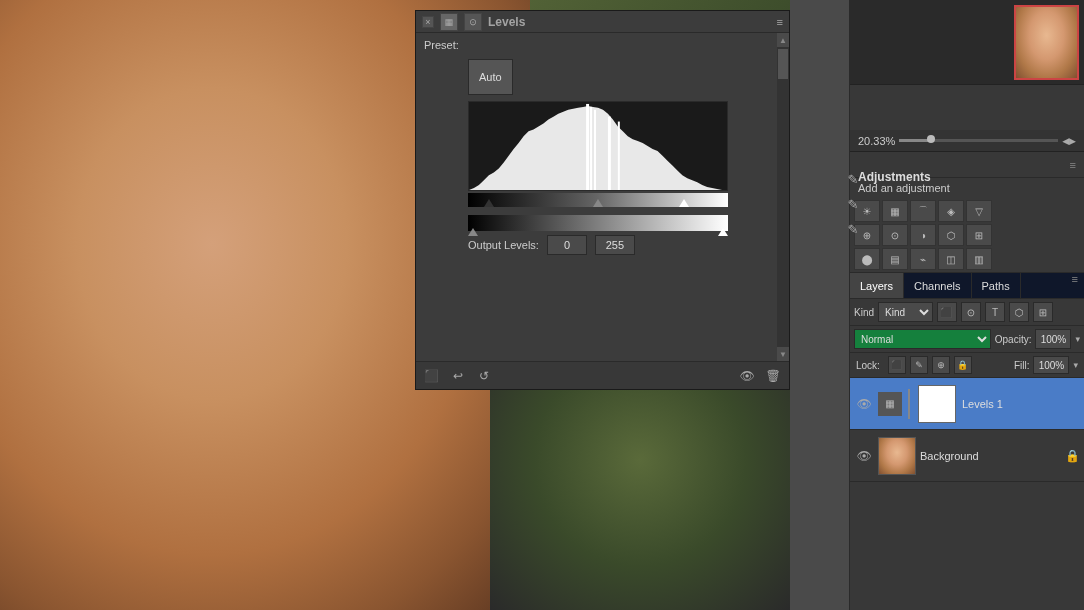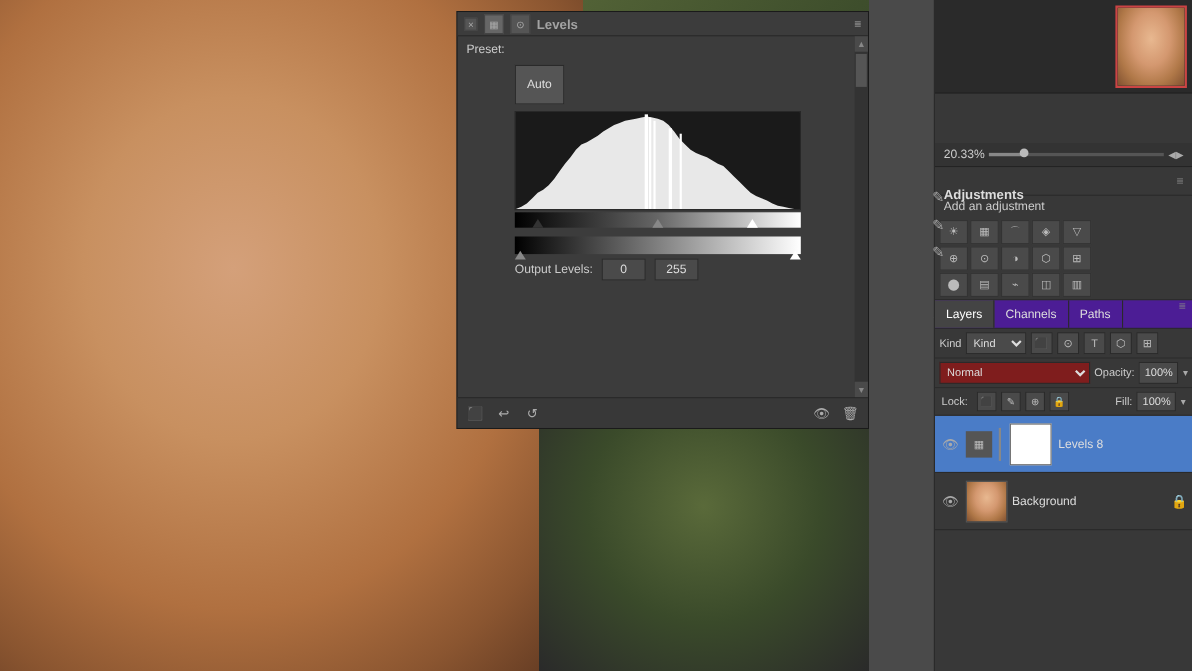--- a/index.html
+++ b/index.html
@@ -403,21 +403,21 @@
     .layers-panel {
       flex: 1;
       display: flex;
       flex-direction: column;
       border-top: 1px solid #2a2a2a;
     }
 
     .layers-header {
       display: flex;
       align-items: flex-start;
-      background: #4c1d95;
+      background: #0f172a;
       height: 26px;
       border-bottom: 1px solid #2a2a2a;
     }
 
     .layers-tab {
       padding: 0 10px;
       height: 100%;
       display: flex;
       align-items: center;
       color: #ddd;
@@ -460,21 +460,21 @@
       display: flex;
       align-items: center;
       justify-content: center;
       cursor: pointer;
       color: #bbb;
       font-size: 10px;
     }
 
     .blend-mode-select {
       height: 20px;
-      background: #7f1d1d;
+      background: #15803d;
       border: 1px solid #2a2a2a;
       color: #ddd;
       font-size: 10px;
       padding: 0 2px;
       flex: 1;
       cursor: pointer;
     }
 
     .opacity-label {
       color: #ccc;
@@ -867,21 +867,21 @@
       <span class="opacity-arrow">▾</span>
     </div>
 
     <div class="layers-list">
 
       <div class="layer-item selected">
         <div class="layer-visibility">👁</div>
         <div class="layer-adjust-icon">▦</div>
         <div style="width:2px; height:30px; background:#888; margin:0 2px;"></div>
         <div class="layer-mask"></div>
-        <span class="layer-name">Levels 8</span>
+        <span class="layer-name">Levels 1</span>
       </div>
 
       <div class="layer-item">
         <div class="layer-visibility">👁</div>
         <div class="layer-thumbnail">
           <div class="layer-thumb-face"></div>
         </div>
         <span class="layer-name">Background</span>
         <span class="layer-lock-icon">🔒</span>
       </div>

